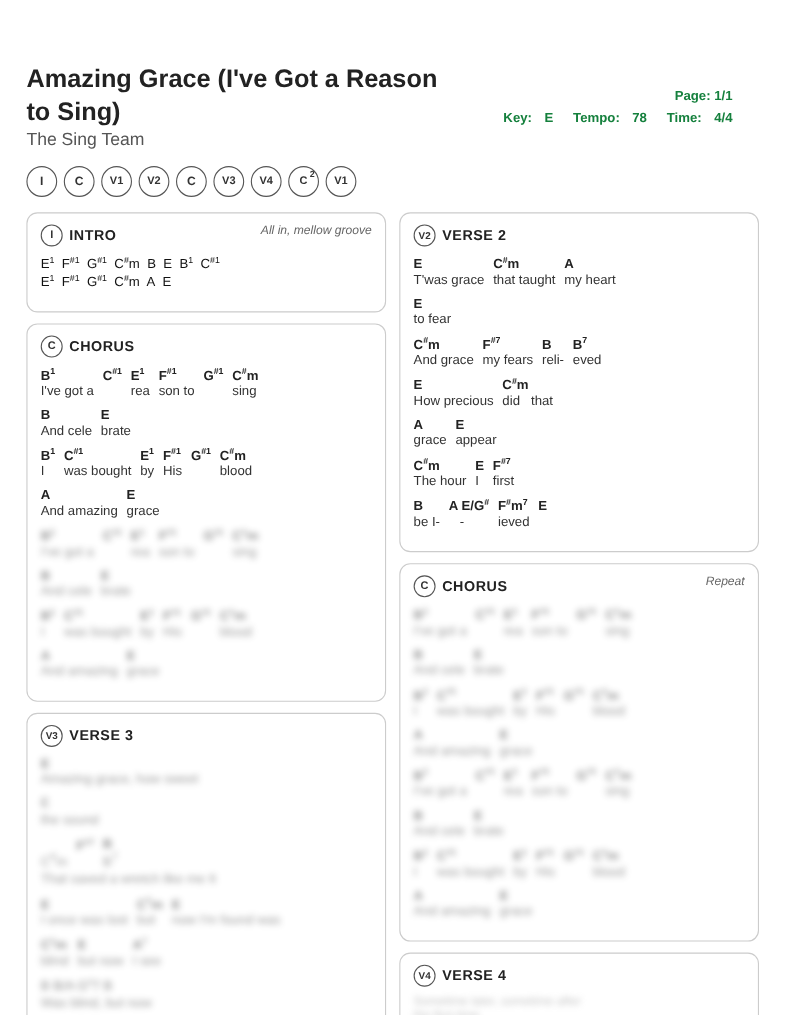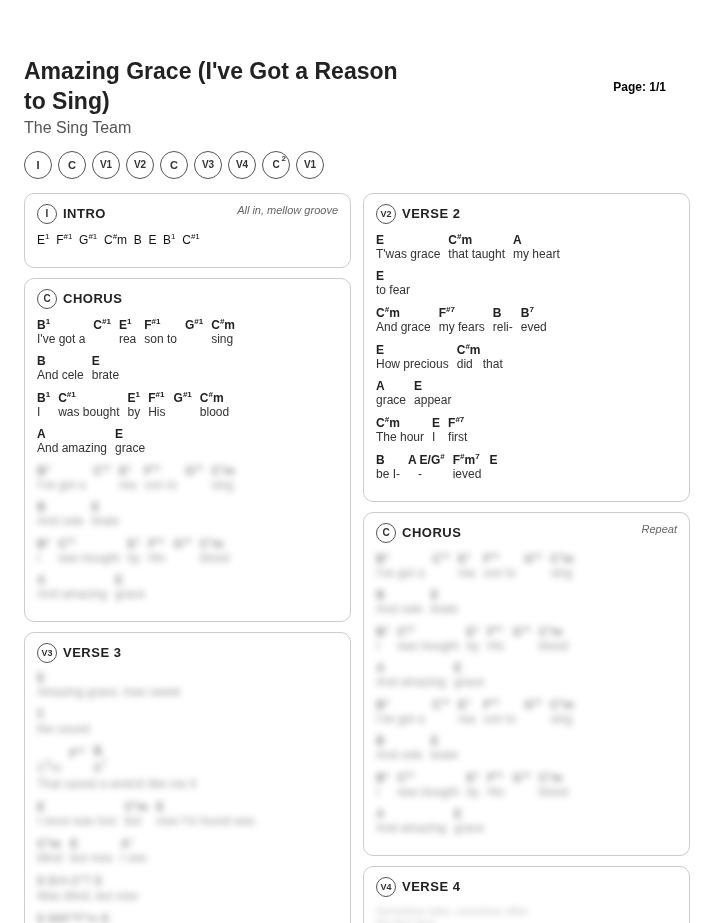--- a/index.html
+++ b/index.html
@@ -23,21 +23,21 @@
       font-size: 16px;
       color: #555;
       margin-top: 2px;
     }
     .header-meta {
       position: absolute;
       top: 20px;
       right: 24px;
       text-align: right;
       font-size: 12px;
-      color: #000000;
+      color: #15803d;
       line-height: 1.7;
     }
     .header-meta span { margin-left: 8px; font-weight: bold; }
     .header-wrap {
       position: relative;
     }
     .section-nav {
       display: flex;
       flex-wrap: wrap;
       gap: 6px;
@@ -146,20 +146,30 @@
 </head>
 <body>
 
 <div class="header-wrap">
   <div class="header-title">Amazing Grace (I've Got a Reason to Sing)</div>
   <div class="header-subtitle">The Sing Team</div>
   <div class="header-meta">
     <div>
       <span>Page: 1/1</span>
     </div>
+    <div>
+      <span>Key:</span>
+      <span>E</span>
+      &nbsp;
+      <span>Tempo:</span>
+      <span>78</span>
+      &nbsp;
+      <span>Time:</span>
+      <span>4/4</span>
+    </div>
   </div>
 </div>
 
 <div class="section-nav">
   <div class="nav-badge">I</div>
   <div class="nav-badge">C</div>
   <div class="nav-badge" style="font-size:10px;">V1</div>
   <div class="nav-badge" style="font-size:10px;">V2</div>
   <div class="nav-badge">C</div>
   <div class="nav-badge" style="font-size:10px;">V3</div>
@@ -175,20 +185,23 @@
     <div class="section-box">
       <div class="section-label">
         <div class="section-badge">I</div>
         <span class="section-title-text">INTRO</span>
       </div>
       <div class="section-note">All in, mellow groove</div>
       <div class="line-group">
         <div class="chords-only">
           E<sup>1</sup>&nbsp; F<sup>#1</sup>&nbsp; G<sup>#1</sup>&nbsp; C<sup>#</sup>m&nbsp; B&nbsp; E&nbsp; B<sup>1</sup>&nbsp; C<sup>#1</sup>
         </div>
+        <div class="chords-only">
+          E<sup>1</sup>&nbsp; F<sup>#1</sup>&nbsp; G<sup>#1</sup>&nbsp; C<sup>#</sup>m&nbsp; A&nbsp; E
+        </div>
       </div>
     </div>
 
     <div class="section-box">
       <div class="section-label">
         <div class="section-badge">C</div>
         <span class="section-title-text">CHORUS</span>
       </div>
 
       <div class="line-group">

